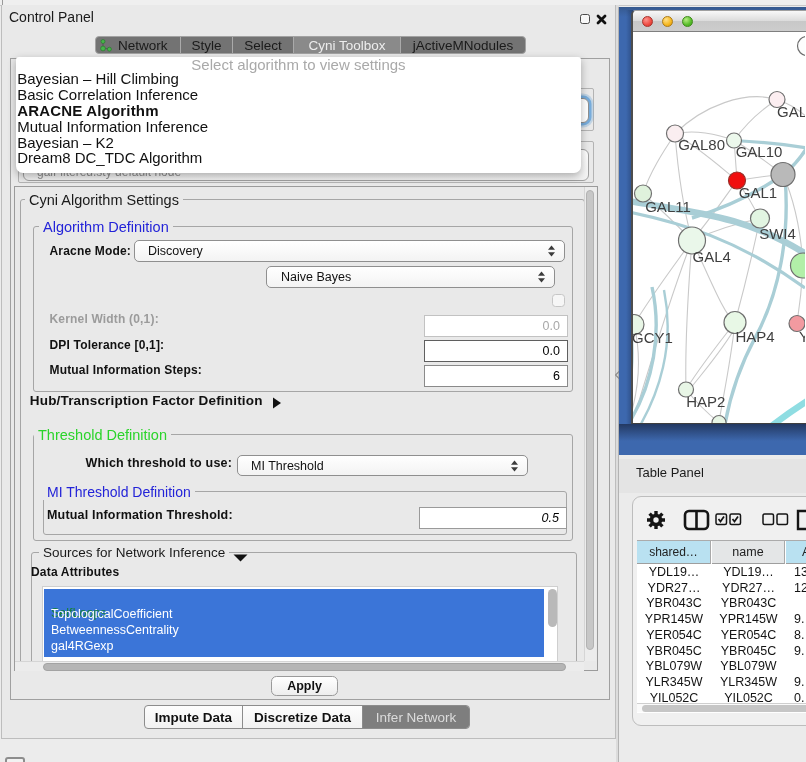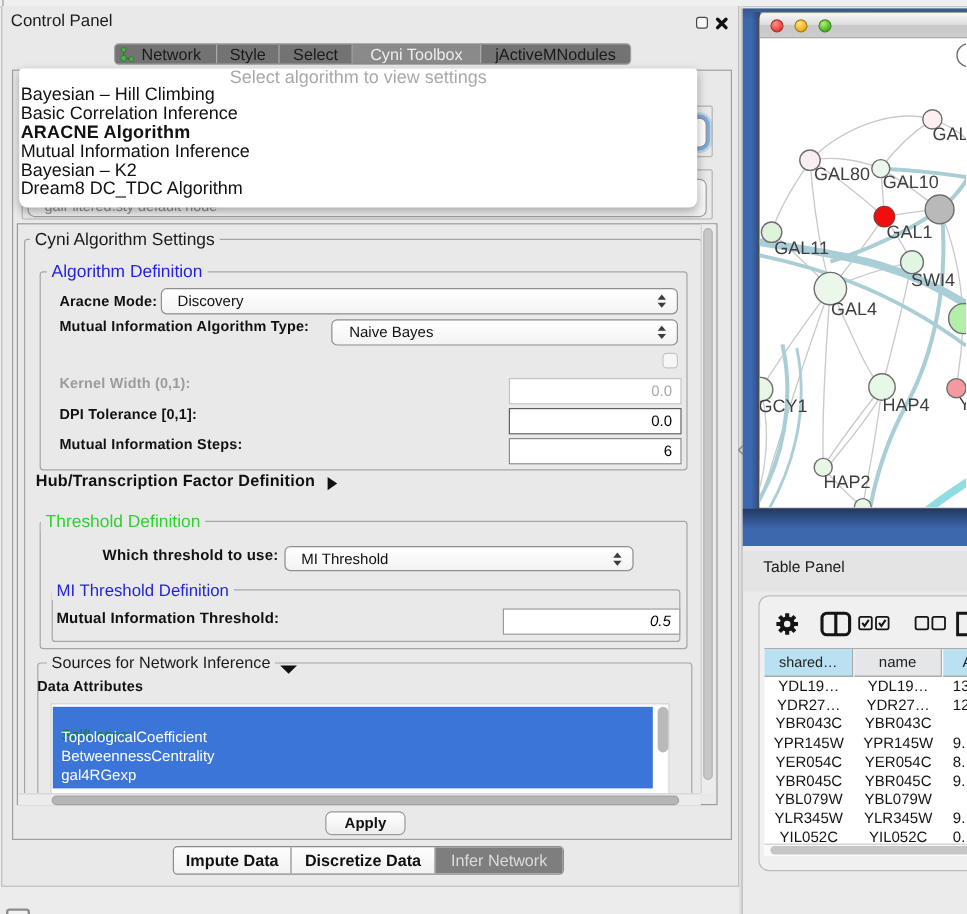--- a/index.html
+++ b/index.html
@@ -64,22 +64,21 @@
 
   <div class="grp" style="left:18px;top:39px;width:540px;height:166px;">
     <span class="gtitle" style="left:5px;font-size:14.5px;color:#2323d8;">Algorithm Definition</span>
   </div>
   <div class="lbl b" style="left:34.5px;top:56.2px;">Aracne Mode:</div>
   <div class="combo" style="left:119px;top:53px;width:431px;height:21.5px;padding-left:13px;">Discovery
     <svg class="arr" width="9" height="12" viewBox="0 0 9 12">
           <path d="M4.5 0.5 L8 4.7 H1z" fill="#3c3c3c"></path>
           <path d="M4.5 11.5 L1 7.3 H8z" fill="#3c3c3c"></path>
         </svg></div>
-  <div class="lbl b" style="left:34.5px;top:77.3px;">Mutual Information Algorithm Type:</div>
-  <div class="combo" style="left:261px;top:79px;width:289px;height:21.5px;padding-left:14px;">Naive Bayes
+  <div class="combo" style="left:251px;top:79px;width:289px;height:21.5px;padding-left:14px;">Naive Bayes
     <svg class="arr" width="9" height="12" viewBox="0 0 9 12">
           <path d="M4.5 0.5 L8 4.7 H1z" fill="#3c3c3c"></path>
           <path d="M4.5 11.5 L1 7.3 H8z" fill="#3c3c3c"></path>
         </svg></div>
   <div class="abs" style="left:537px;top:107px;width:13px;height:13px;border:1px solid #c6c6c6;border-radius:3.5px;background:#f6f6f6;"></div>
   <div class="lbl b" style="left:34.5px;top:124.3px;color:#9b9b9b;">Kernel Width (0,1):</div>
   <div class="fld" style="left:409px;top:128px;width:144px;height:21.5px;border:1px solid #c2c2c2;color:#a8a8a8;">0.0</div>
   <div class="lbl b" style="left:34.5px;top:150.3px;">DPI Tolerance [0,1]:</div>
   <div class="fld" style="left:409px;top:153px;width:144px;height:22px;border:1.5px solid #5f5f5f;color:#000;">0.0</div>
   <div class="lbl b" style="left:34.5px;top:175.3px;">Mutual Information Steps:</div>

